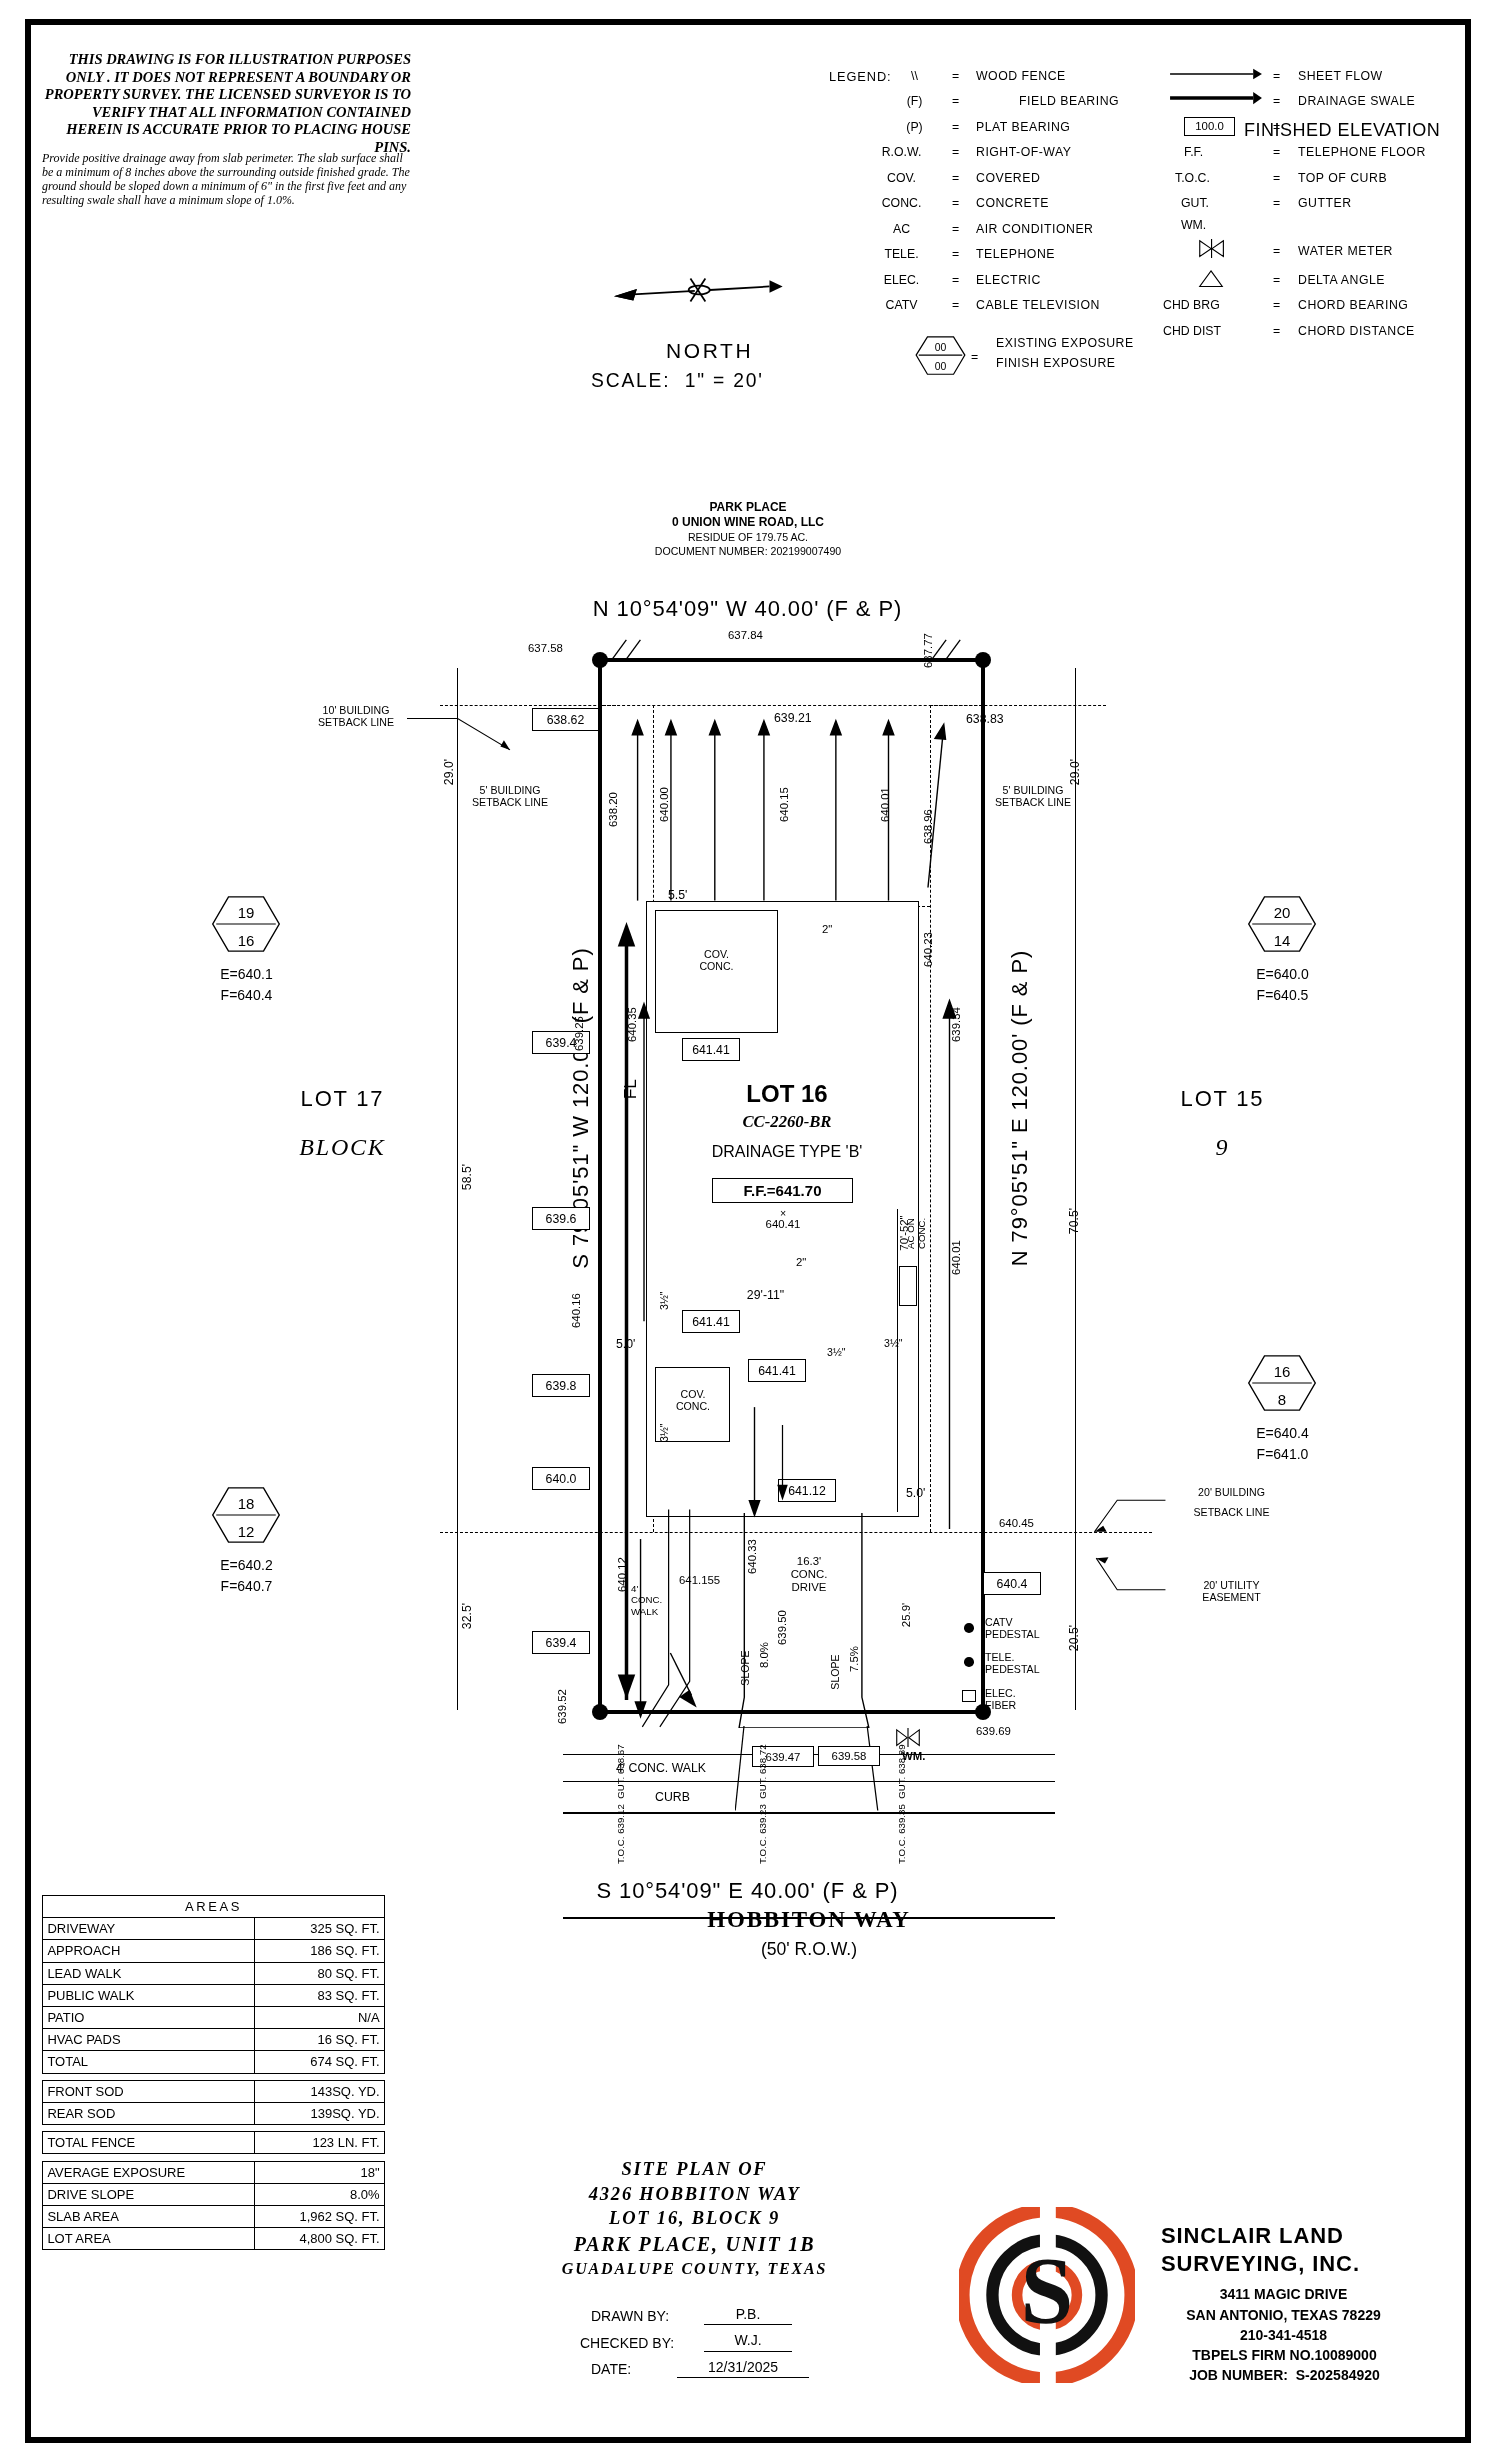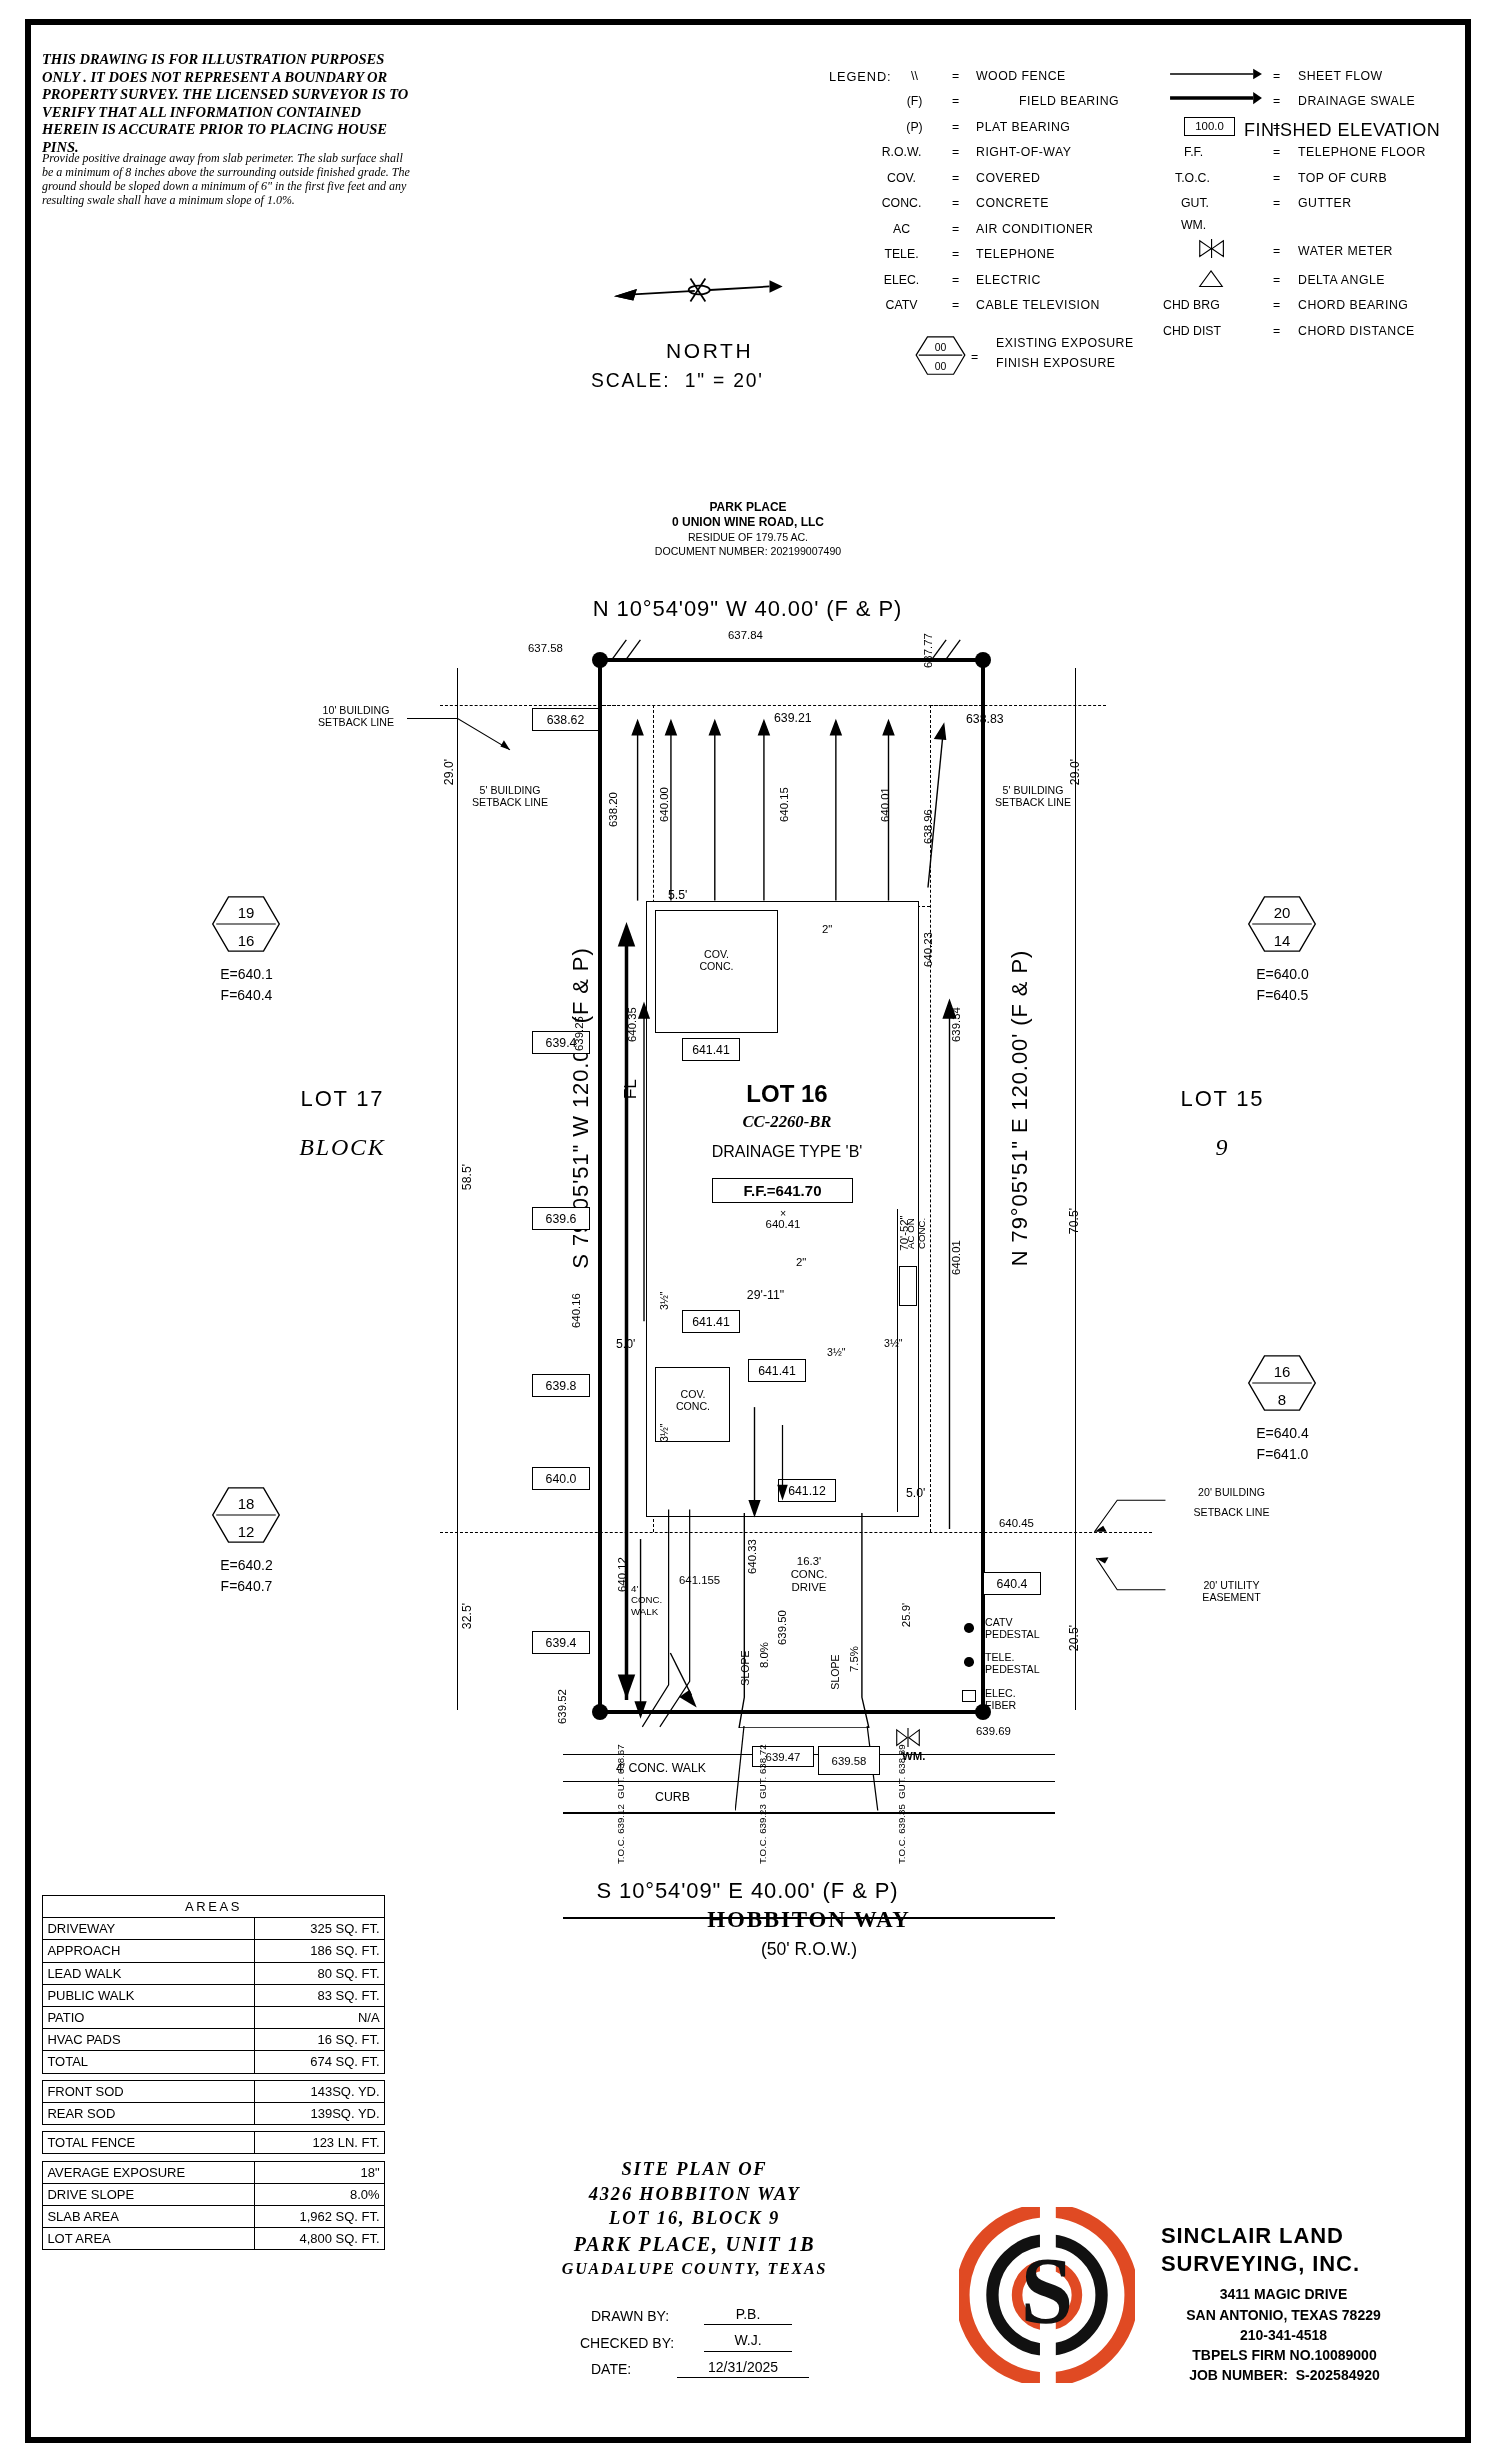--- a/index.html
+++ b/index.html
@@ -3,21 +3,21 @@
 <meta charset="utf-8">
 <style>
   html,body{margin:0;padding:0;background:#ffffff;}
   body{font-family:"Liberation Sans", sans-serif;}
   #page{position:relative;width:1495px;height:2462px;background:#ffffff;overflow:hidden;}
   #frame{position:absolute;left:24.6px;top:19.3px;width:1446px;height:2424px;border:6.2px solid #000;box-sizing:border-box;}
   .abs{position:absolute;}
   .t{position:absolute;white-space:pre;color:#000;}
   .ital{font-family:"Liberation Serif", serif;font-style:italic;}
   .serif{font-family:"Liberation Serif", serif;}
-  .b{font-weight:bold;}
+  .b{font-weight:bold;text-align:right;}
   .ctr{text-align:center;}
   .line{position:absolute;background:#000;}
   .hline{height:0.9px;}
   .vline{width:0.9px;}
   .dash-h{position:absolute;height:0;border-top:0.9px dashed #000;}
   .dash-v{position:absolute;width:0;border-left:0.9px dashed #000;}
   .box{position:absolute;border:0.9px solid #000;background:#fff;box-sizing:border-box;}
   .lbl{position:absolute;border:0.9px solid #000;background:#fff;box-sizing:border-box;
        font-size:9.7px;font-family:"Liberation Sans", sans-serif;text-align:center;
        display:flex;align-items:center;justify-content:center;color:#000;}
@@ -351,21 +351,21 @@
 
   <div class="t" style="left:679px;top:1574px;font-size:11.4px;">641.155</div>
   <div class="t" style="left:972px;top:1517px;font-size:11.4px;margin-left:27px;">640.45</div>
 
   <div class="t" style="left:528px;top:642px;font-size:11.4px;">637.58</div>
   <div class="t" style="left:728px;top:629px;font-size:11.4px;">637.84</div>
   <div class="t" style="left:922px;top:668px;font-size:11.4px;transform:rotate(-90deg);transform-origin:left top;">637.77</div>
   <div class="t" style="left:556px;top:1724px;font-size:11.4px;transform:rotate(-90deg);transform-origin:left top;">639.52</div>
   <div class="t" style="left:976px;top:1725px;font-size:11.4px;">639.69</div>
   <div class="lbl" style="left:752px;top:1746px;width:62px;height:21px;font-size:11.4px;">639.47</div>
-  <div class="lbl" style="left:818px;top:1746px;width:62px;height:29px;font-size:11.4px;">639.58</div>
+  <div class="lbl" style="left:818px;top:1746px;width:62px;height:20px;font-size:11.4px;">639.58</div>
 
   <div class="t" style="left:658px;top:822px;font-size:11.4px;transform:rotate(-90deg);transform-origin:left top;">640.00</div>
   <div class="t" style="left:778px;top:822px;font-size:11.4px;transform:rotate(-90deg);transform-origin:left top;">640.15</div>
   <div class="t" style="left:879px;top:822px;font-size:11.4px;transform:rotate(-90deg);transform-origin:left top;">640.01</div>
   <div class="t" style="left:922px;top:844px;font-size:11.4px;transform:rotate(-90deg);transform-origin:left top;">638.96</div>
   <div class="t" style="left:607px;top:827px;font-size:11.4px;transform:rotate(-90deg);transform-origin:left top;">638.20</div>
   <div class="t" style="left:573px;top:1051px;font-size:11.4px;transform:rotate(-90deg);transform-origin:left top;">639.25</div>
   <div class="t" style="left:626px;top:1042px;font-size:11.4px;transform:rotate(-90deg);transform-origin:left top;">640.35</div>
   <div class="t" style="left:922px;top:967px;font-size:11.4px;transform:rotate(-90deg);transform-origin:left top;">640.23</div>
   <div class="t" style="left:950px;top:1042px;font-size:11.4px;transform:rotate(-90deg);transform-origin:left top;">639.34</div>

